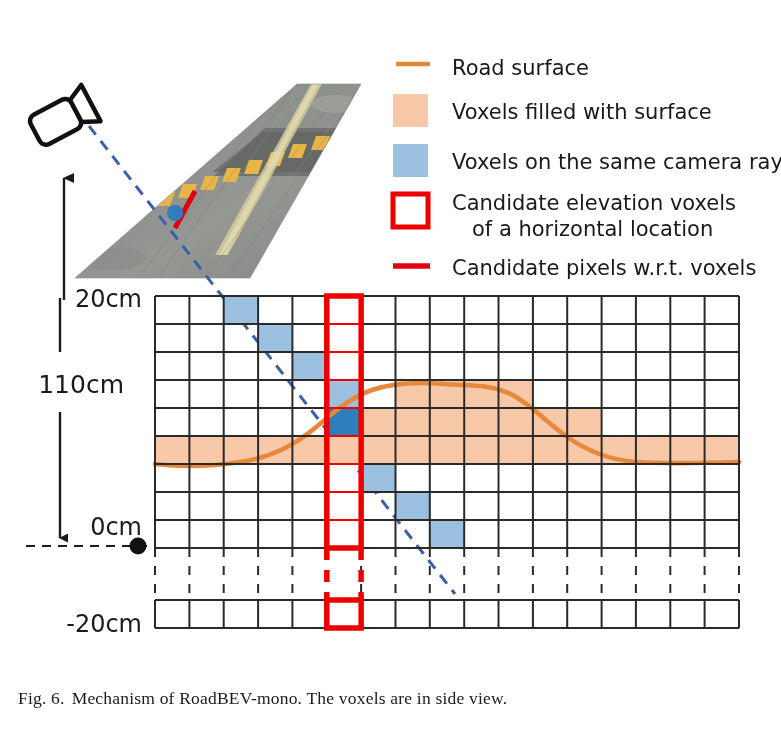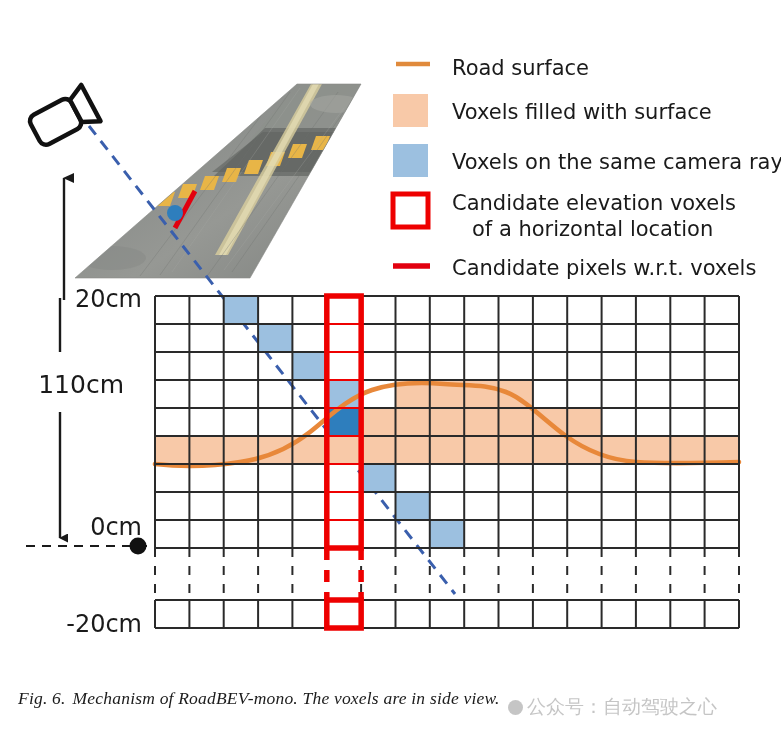--- a/index.html
+++ b/index.html
@@ -28,21 +28,20 @@
   .cap {
     position: absolute;
     left: 18px;
     top: 688px;
     width: 760px;
     font-family: "Liberation Serif", serif;
     font-size: 17.5px;
     color: #1b1b1b;
     letter-spacing: 0.2px;
     white-space: nowrap;
-    font-style: italic;
   }
   .cap .fignum { margin-right: 7px; }
   .watermark {
     position: absolute;
     left: 508px;
     top: 694px;
     font-family: "DejaVu Sans", sans-serif;
     font-size: 19px;
     color: rgba(150,150,150,0.55);
     white-space: nowrap;
@@ -343,17 +342,14 @@
         <line x1="393" y1="266" x2="430" y2="266" stroke="#E2000F" stroke-width="5.5" stroke-linecap="butt"></line>
         <text id="lg-4" x="452" y="275" font-size="21" fill="#1a1a1a">Candidate pixels w.r.t. voxels</text>
       </g>
     </g>
   </svg>
 
   <div class="cap">
     <span class="fignum">Fig. 6.</span><span>Mechanism of RoadBEV-mono. The voxels are in side view.</span>
   </div>
 
-  <div class="watermark">
-    <span class="wm-badge"></span><span>公众号：自动驾驶之心</span>
-  </div>
 
 </div>
 
 </body></html>

